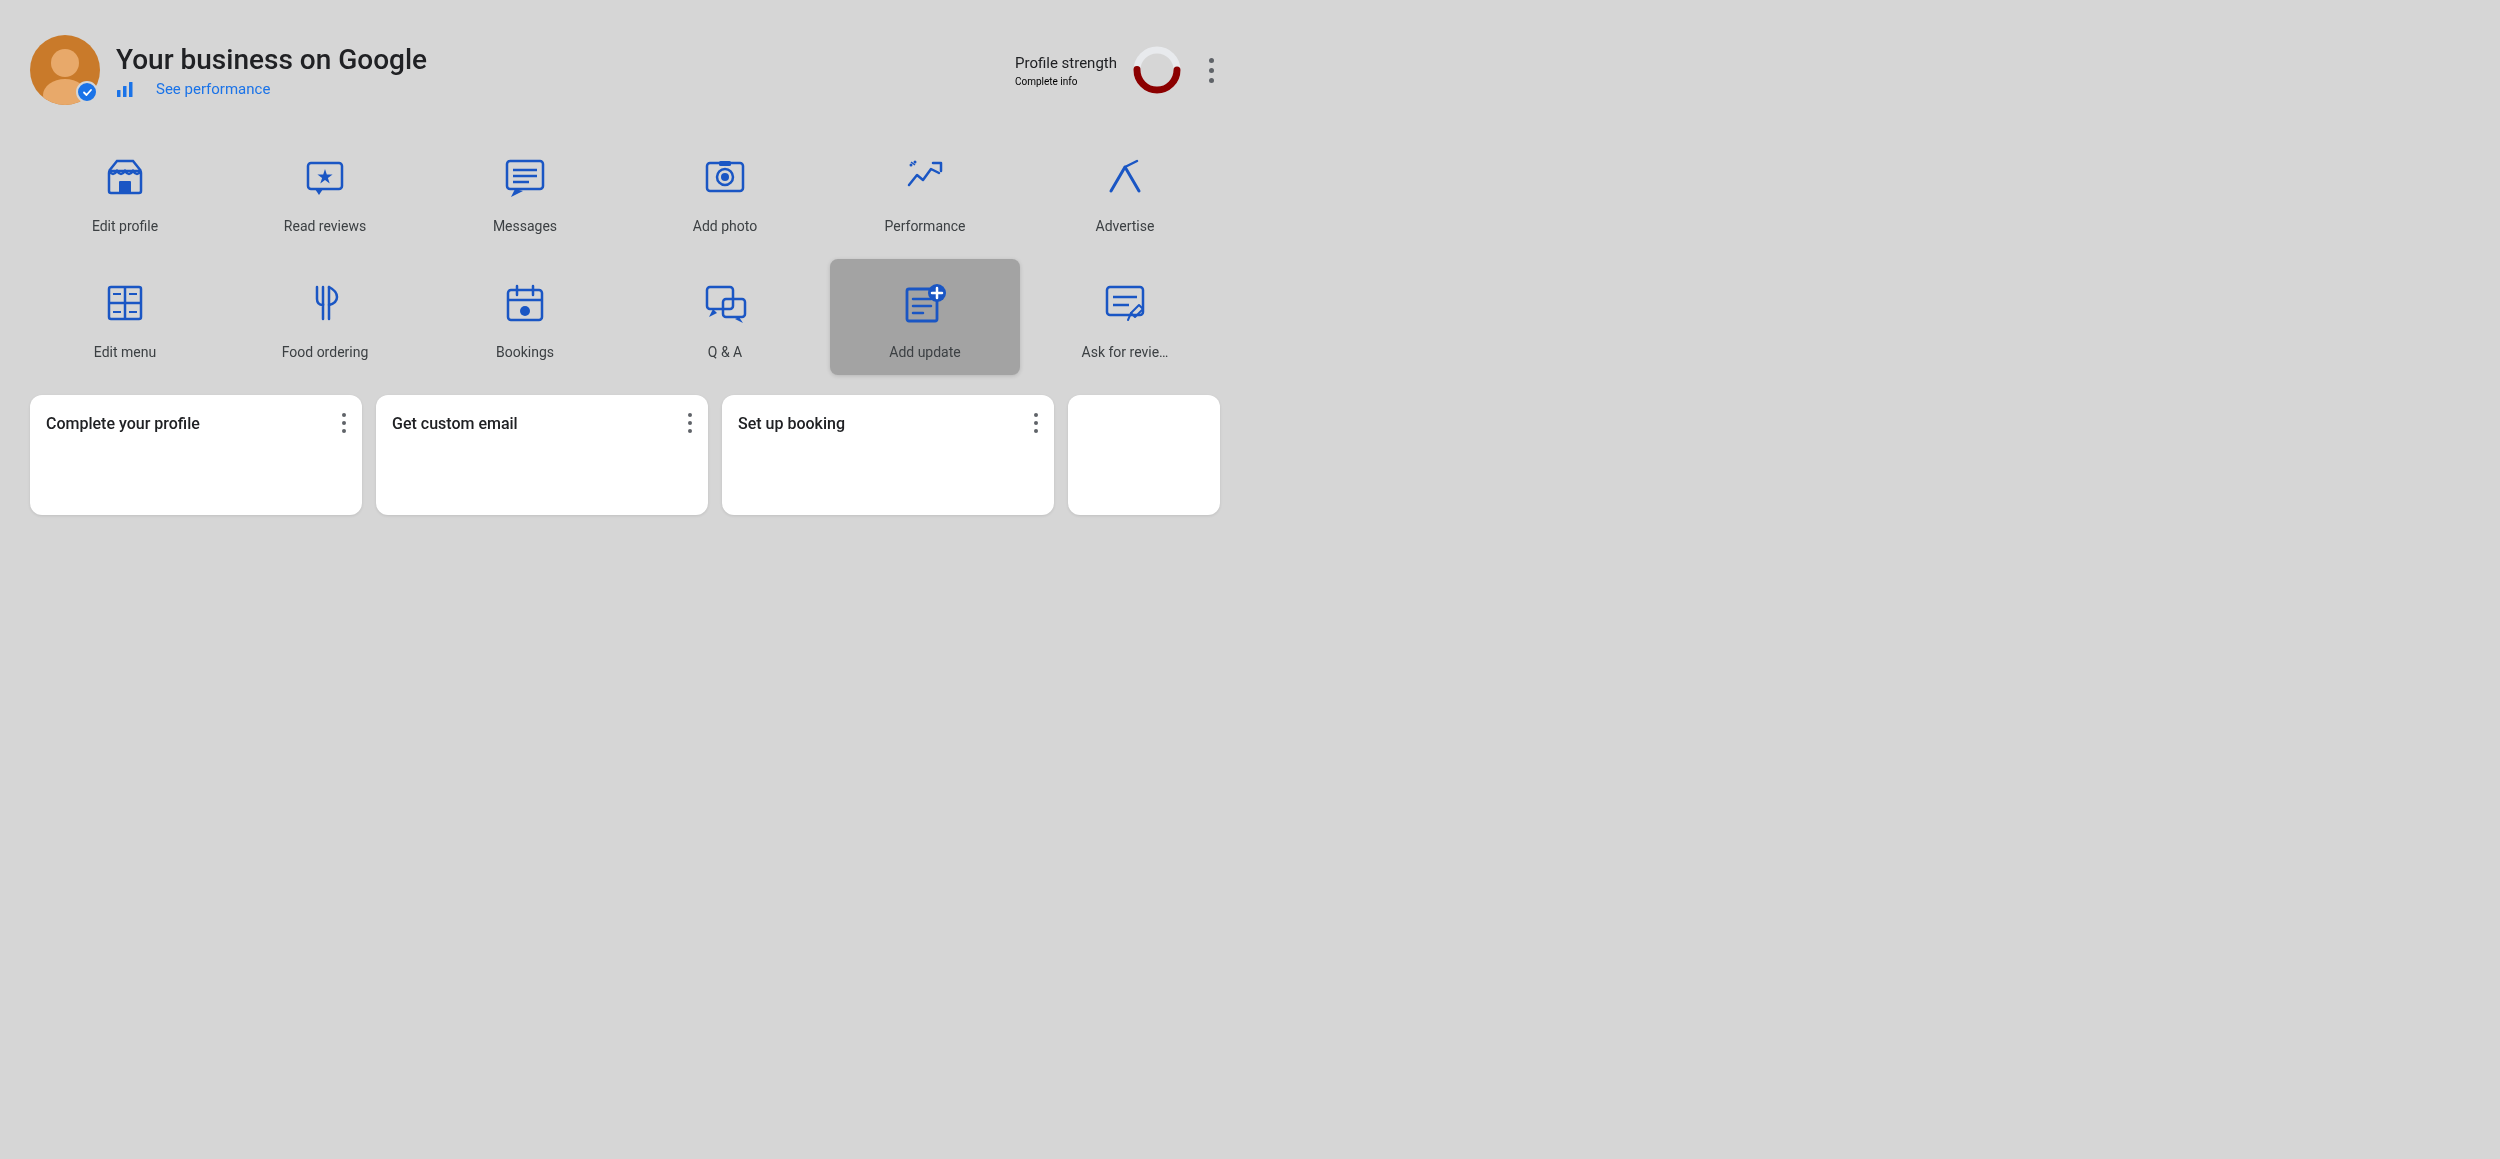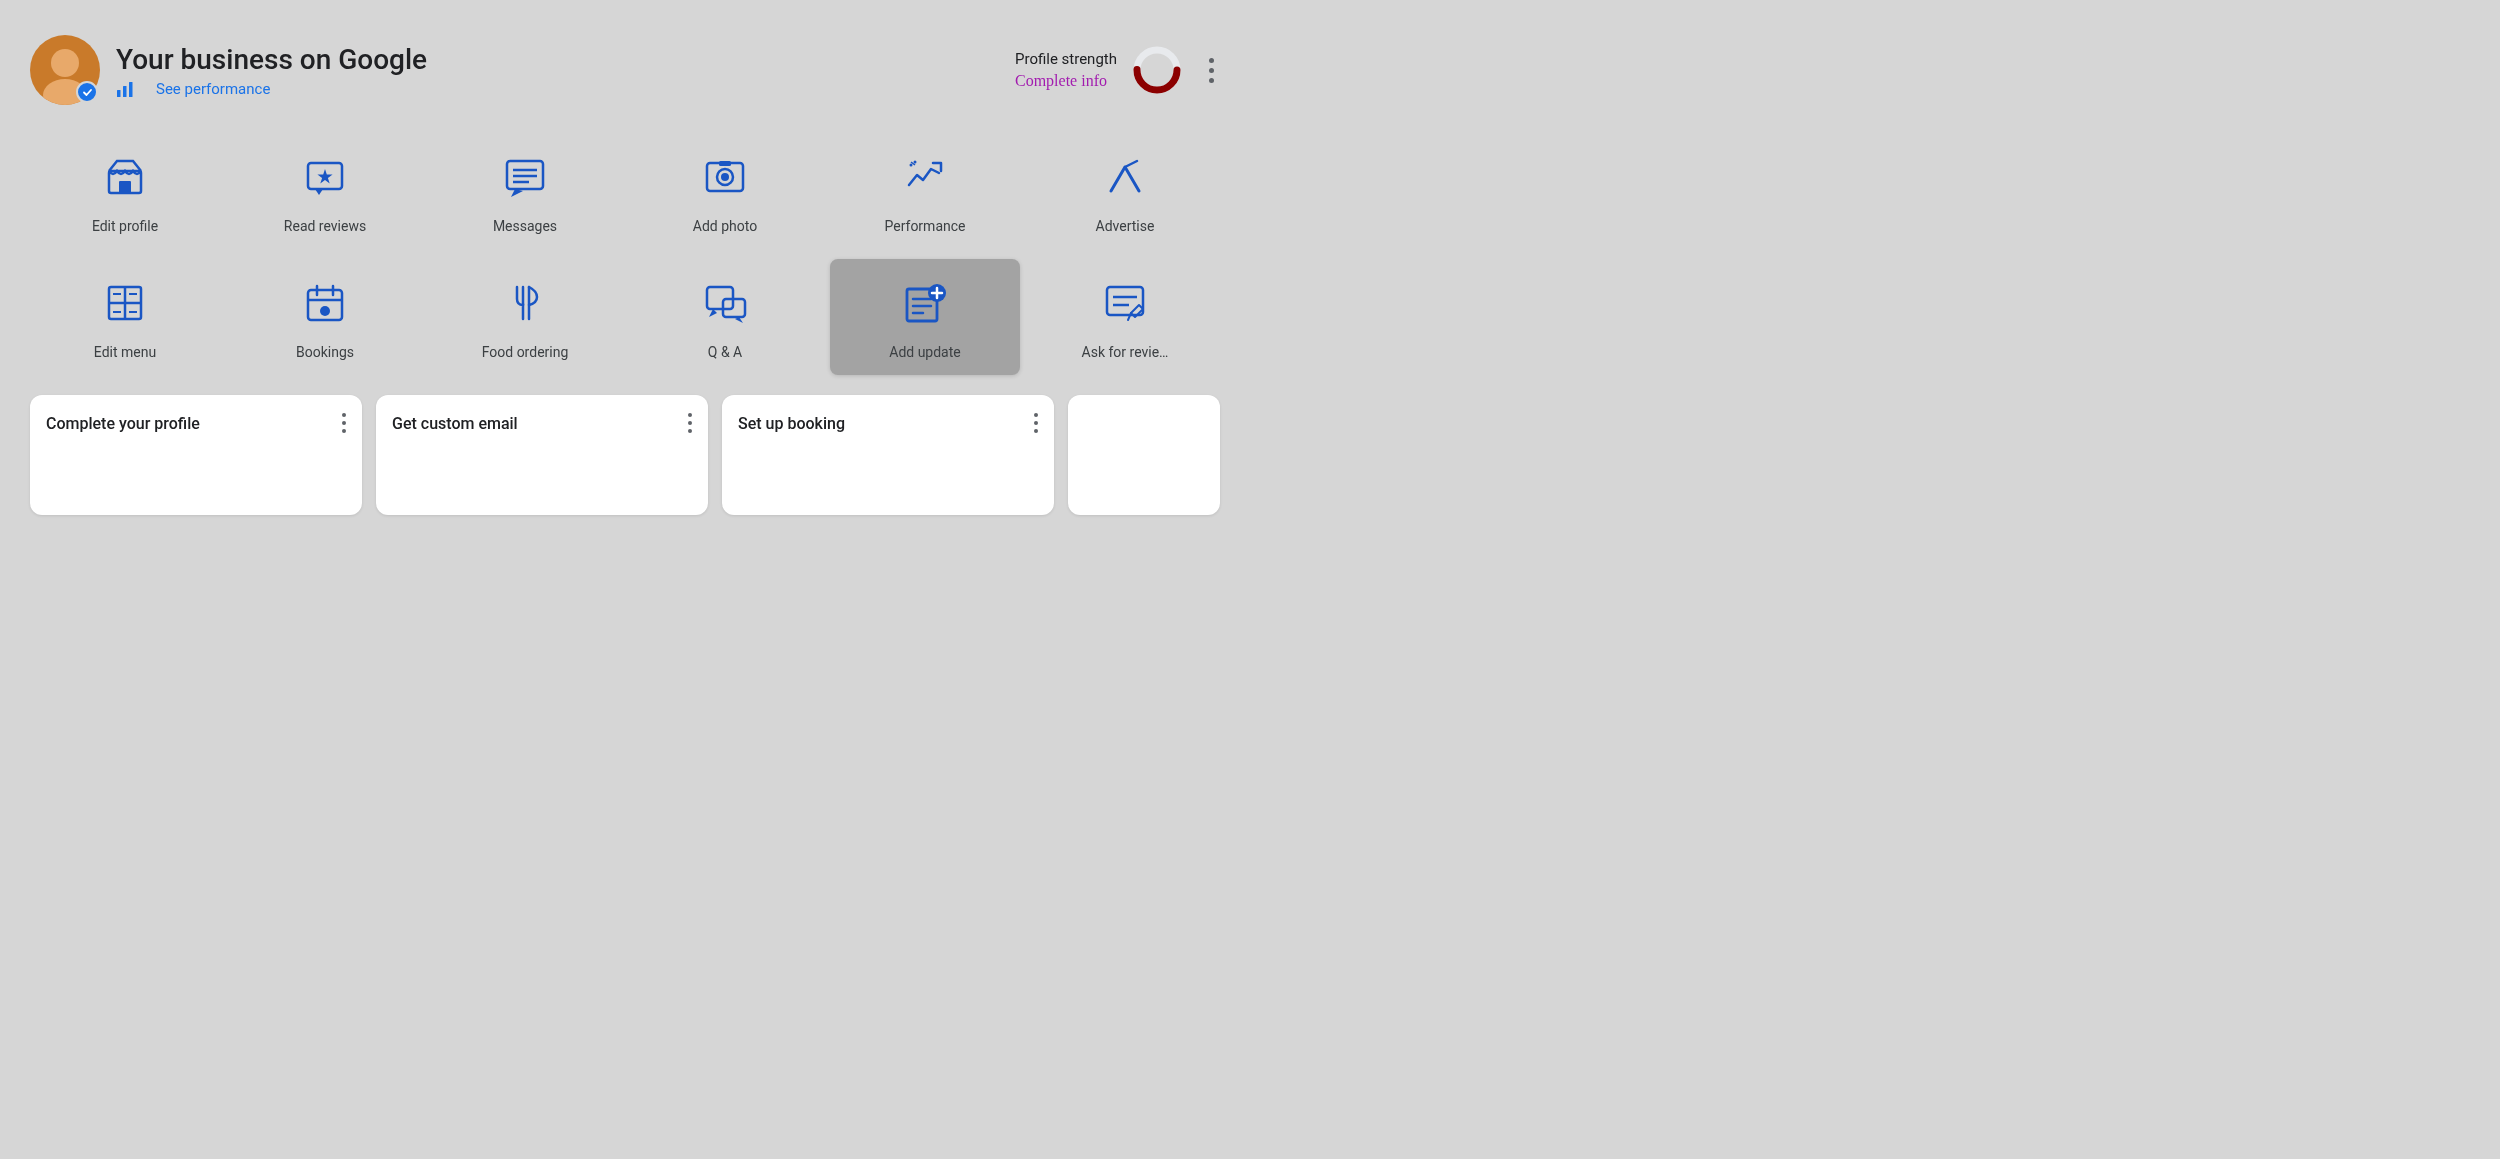--- a/index.html
+++ b/index.html
@@ -106,25 +106,24 @@
       gap: 4px;
     }
 
     .profile-strength-label {
       font-size: 15px;
       color: #202124;
       font-weight: 400;
     }
 
     .complete-info-link {
-      color: #a21caf;
-      font-size: 16px;
+      color: #000000;
+      font-size: 10px;
       cursor: pointer;
       text-decoration: none;
-      font-family: Liberation Serif, serif;
     }
 
     
     .donut-wrapper {
       position: relative;
       width: 52px;
       height: 52px;
     }
 
     .three-dots {
@@ -381,45 +380,45 @@
           <line x1="12" y1="33" x2="20" y2="33" stroke="#1a56c4" stroke-width="2"></line>
           <line x1="28" y1="33" x2="36" y2="33" stroke="#1a56c4" stroke-width="2"></line>
         </svg>
       </div>
       <span class="action-label">Edit menu</span>
     </div>
 
     <div class="action-item">
       <div class="action-icon">
         <svg width="48" height="48" viewBox="0 0 48 48" fill="none">
+          <path d="M16 8 L16 20 Q16 26 22 26 L22 40" stroke="#1a56c4" stroke-width="2.5" fill="none" stroke-linecap="round"></path>
+          <path d="M22 8 L22 26" stroke="#1a56c4" stroke-width="2.5" fill="none" stroke-linecap="round"></path>
+          <line x1="28" y1="8" x2="28" y2="40" stroke="#1a56c4" stroke-width="2.5" stroke-linecap="round"></line>
+          <path d="M28 8 Q36 12 36 18 Q36 24 28 26" stroke="#1a56c4" stroke-width="2.5" fill="none" stroke-linecap="round"></path>
+        </svg>
+      </div>
+      <span class="action-label">Food ordering</span>
+    </div>
+
+    <div class="action-item">
+      <div class="action-icon">
+        <svg width="48" height="48" viewBox="0 0 48 48" fill="none">
           <rect x="7" y="11" width="34" height="30" rx="3" fill="none" stroke="#1a56c4" stroke-width="2.5"></rect>
           <line x1="7" y1="21" x2="41" y2="21" stroke="#1a56c4" stroke-width="2.5"></line>
           <line x1="16" y1="7" x2="16" y2="16" stroke="#1a56c4" stroke-width="2.5" stroke-linecap="round"></line>
           <line x1="32" y1="7" x2="32" y2="16" stroke="#1a56c4" stroke-width="2.5" stroke-linecap="round"></line>
           <circle cx="24" cy="32" r="5" fill="#1a56c4"></circle>
         </svg>
       </div>
       <span class="action-label">Bookings</span>
     </div>
 
     <div class="action-item">
       <div class="action-icon">
         <svg width="48" height="48" viewBox="0 0 48 48" fill="none">
-          <path d="M16 8 L16 20 Q16 26 22 26 L22 40" stroke="#1a56c4" stroke-width="2.5" fill="none" stroke-linecap="round"></path>
-          <path d="M22 8 L22 26" stroke="#1a56c4" stroke-width="2.5" fill="none" stroke-linecap="round"></path>
-          <line x1="28" y1="8" x2="28" y2="40" stroke="#1a56c4" stroke-width="2.5" stroke-linecap="round"></line>
-          <path d="M28 8 Q36 12 36 18 Q36 24 28 26" stroke="#1a56c4" stroke-width="2.5" fill="none" stroke-linecap="round"></path>
-        </svg>
-      </div>
-      <span class="action-label">Food ordering</span>
-    </div>
-
-    <div class="action-item">
-      <div class="action-icon">
-        <svg width="48" height="48" viewBox="0 0 48 48" fill="none">
           <rect x="6" y="8" width="26" height="22" rx="3" fill="none" stroke="#1a56c4" stroke-width="2.5"></rect>
           <path d="M12 30 L8 38 L16 34" fill="#1a56c4"></path>
           <rect x="22" y="20" width="22" height="18" rx="3" fill="none" stroke="#1a56c4" stroke-width="2.5"></rect>
           <path d="M38 38 L42 44 L34 40" fill="#1a56c4"></path>
         </svg>
       </div>
       <span class="action-label">Q &amp; A</span>
     </div>
 
     <div class="action-item highlighted">

